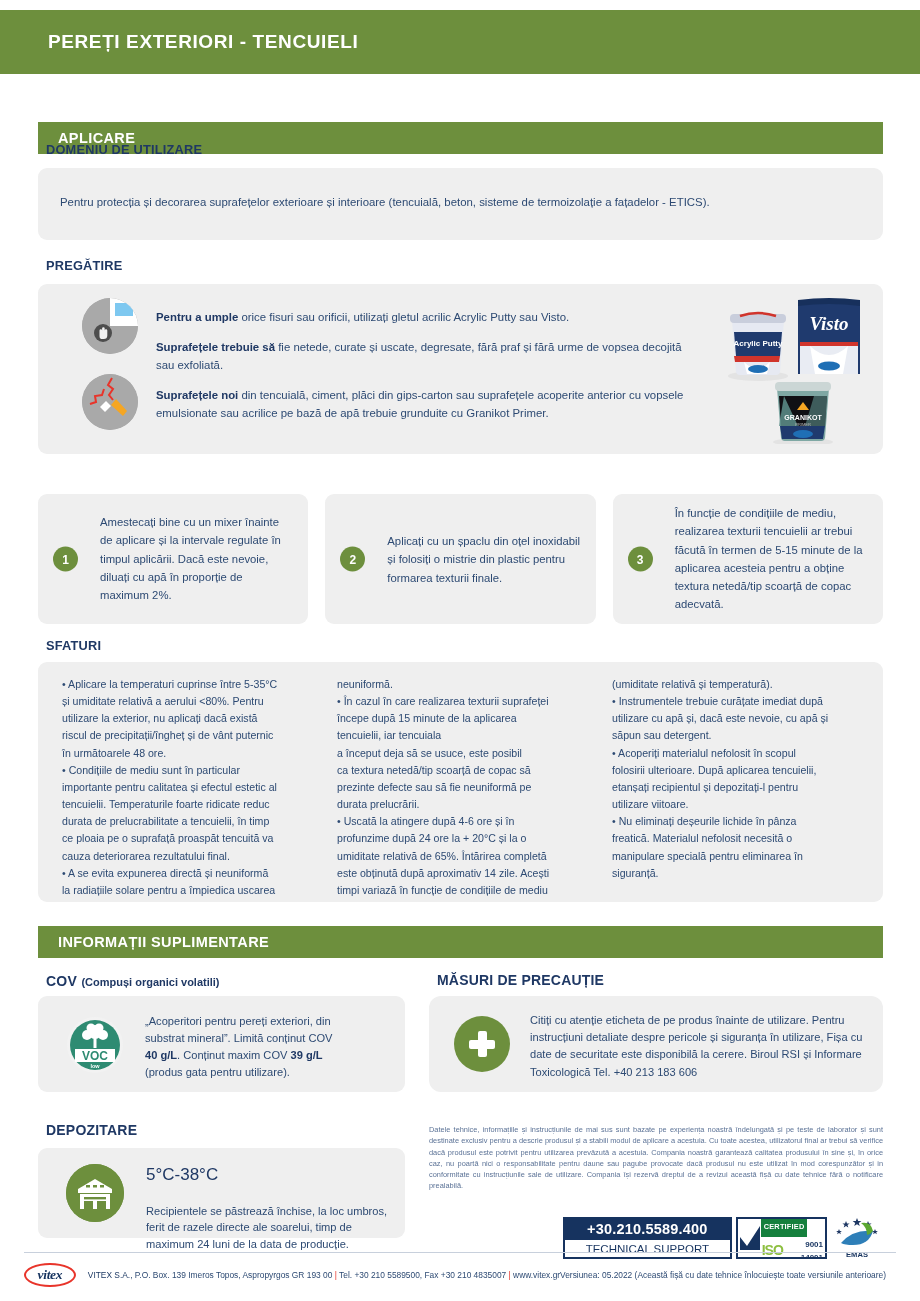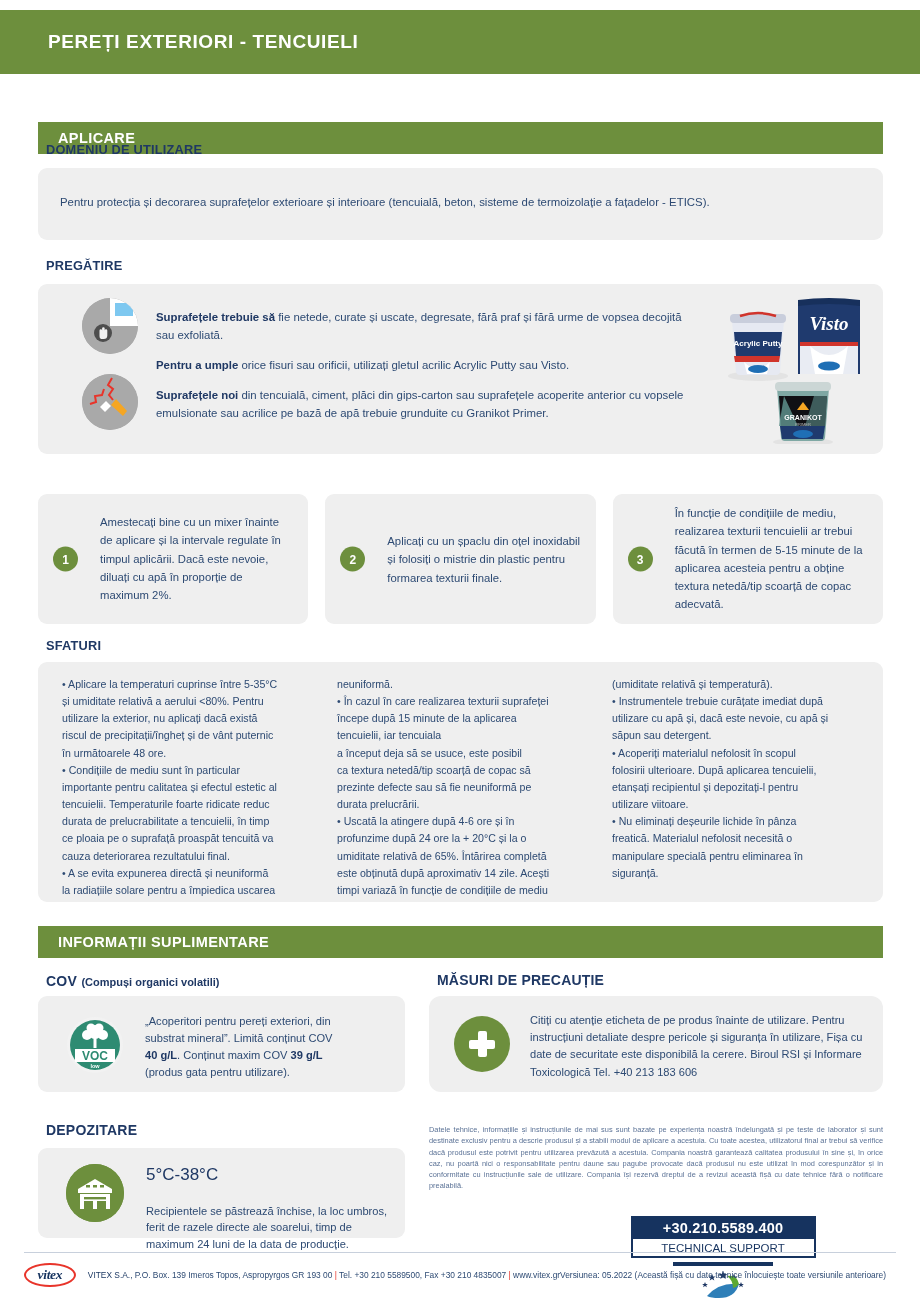--- a/index.html
+++ b/index.html
@@ -120,21 +120,21 @@
     border-radius:50%; background:#6D8F3D;
   }
 
   
   .disclaimer {
     position:absolute; left:429px; top:1124px; width:454px;
     font-size:7.4px; color:#5B7296; line-height:1.52; text-align:justify;
   }
 
   
-  .badges { position:absolute; left:563px; top:1216px; width:320px; height:44px; display:flex; align-items:center; gap:4px;flex-direction:column; }
+  .badges { position:absolute; left:563px; top:1216px; width:320px; height:44px; display:flex; align-items:center; gap:4px; }
   .tech-badge {
     width:185px; height:42px; border:2px solid #16335F; background:#fff;
     display:flex; flex-direction:column;
   }
   .tech-badge .phone {
     background:#16335F; color:#fff; font-size:14.5px; font-weight:bold;
     text-align:center; line-height:21px; letter-spacing:.2px;
   }
   .tech-badge .sup {
     color:#16335F; font-size:11.5px; text-align:center; line-height:19px;
@@ -213,24 +213,24 @@
         <circle cx="28" cy="28" r="28" fill="#A9A9A9"></circle>
         <path d="M30 4 l-4 7 l5 4 l-4 6 l4 5" stroke="#E8342A" stroke-width="2" fill="none"></path>
         <path d="M8 30 l6 -2 l-1 -6 l7 -1 l2 -6" stroke="#E8342A" stroke-width="2" fill="none"></path>
         <path d="M24 27 l-6 6 l5 5 l6 -6 z" fill="#FFFFFF"></path>
         <path d="M29 31 l12 11 l4 -5 l-11 -12 z" fill="#F5A623"></path>
       </svg>
     </div>
 
     <div class="prep-text">
       <p>
-        <b>Suprafețele trebuie să</b><span> fie netede, curate și uscate, degresate, fără praf și fără urme de vopsea decojită sau exfoliată.</span>
+        <b>Pentru a umple</b><span> orice fisuri sau orificii, utilizați gletul acrilic Acrylic Putty sau Visto.</span>
       </p>
       <p>
-        <b>Pentru a umple</b><span> orice fisuri sau orificii, utilizați gletul acrilic Acrylic Putty sau Visto.</span>
+        <b>Suprafețele trebuie să</b><span> fie netede, curate și uscate, degresate, fără praf și fără urme de vopsea decojită sau exfoliată.</span>
       </p>
       <p>
         <b>Suprafețele noi</b><span> din tencuială, ciment, plăci din gips-carton sau suprafețele acoperite anterior cu vopsele emulsionate sau acrilice pe bază de apă trebuie grunduite cu Granikot Primer.</span>
       </p>
     </div>
 
     <div class="cans">
       <svg width="150" height="146" viewBox="0 0 150 146">
 
         <g>

